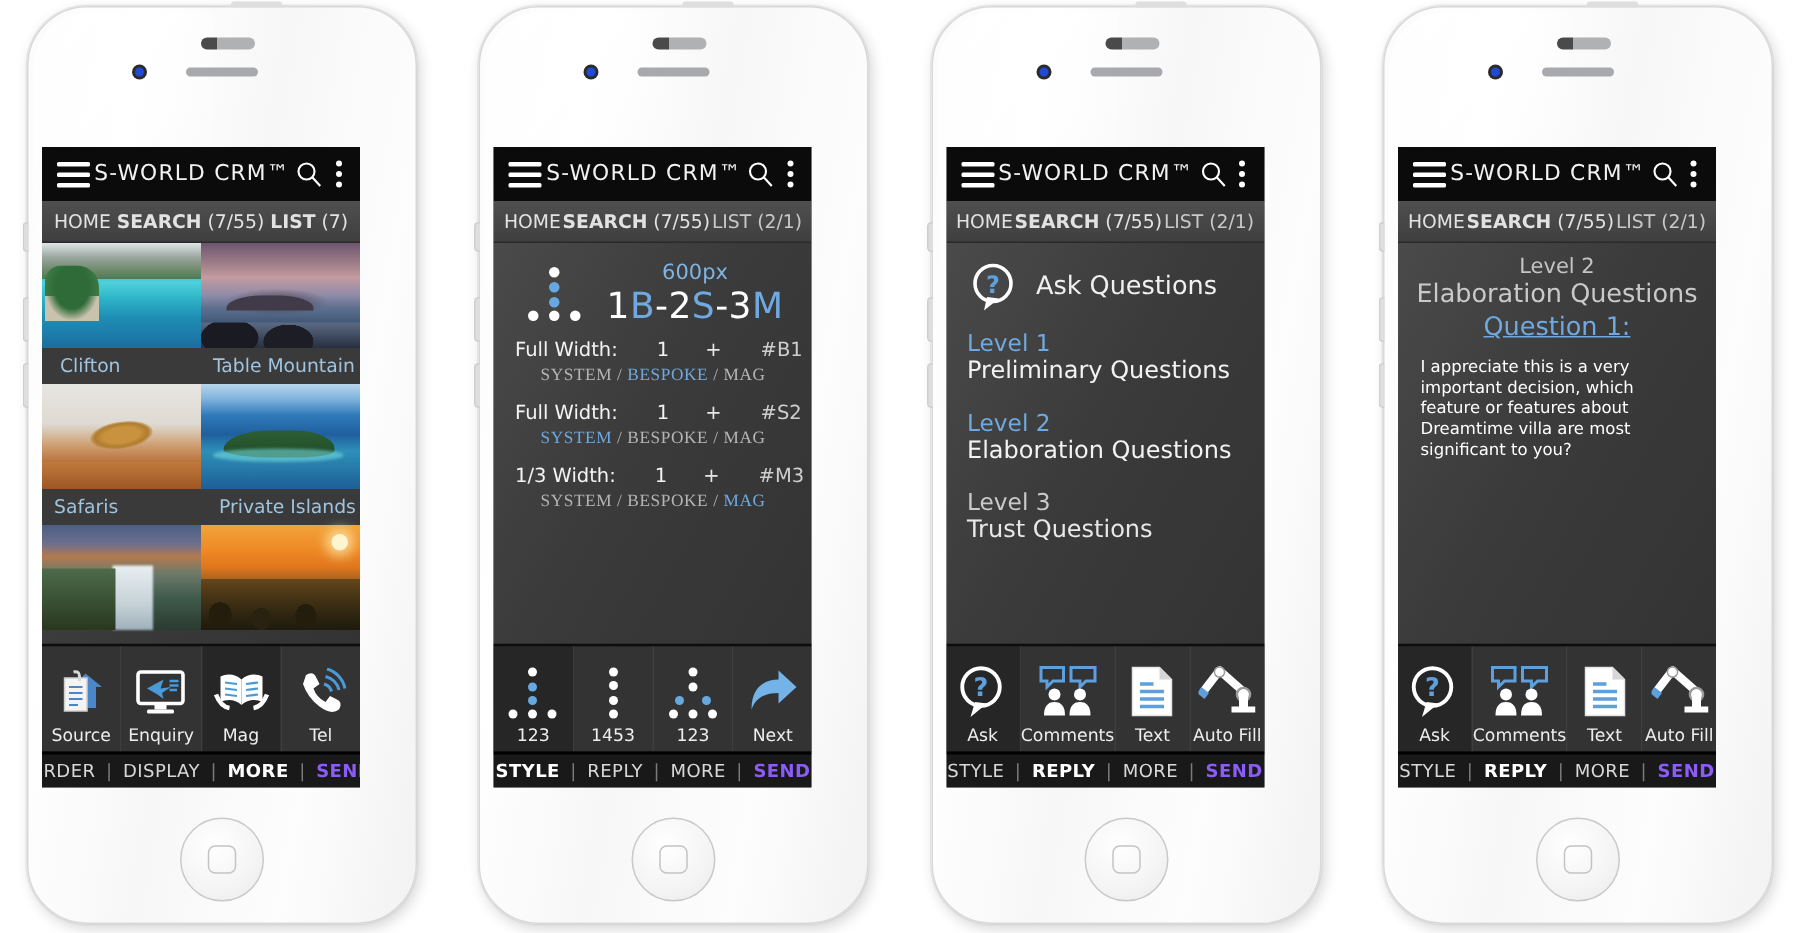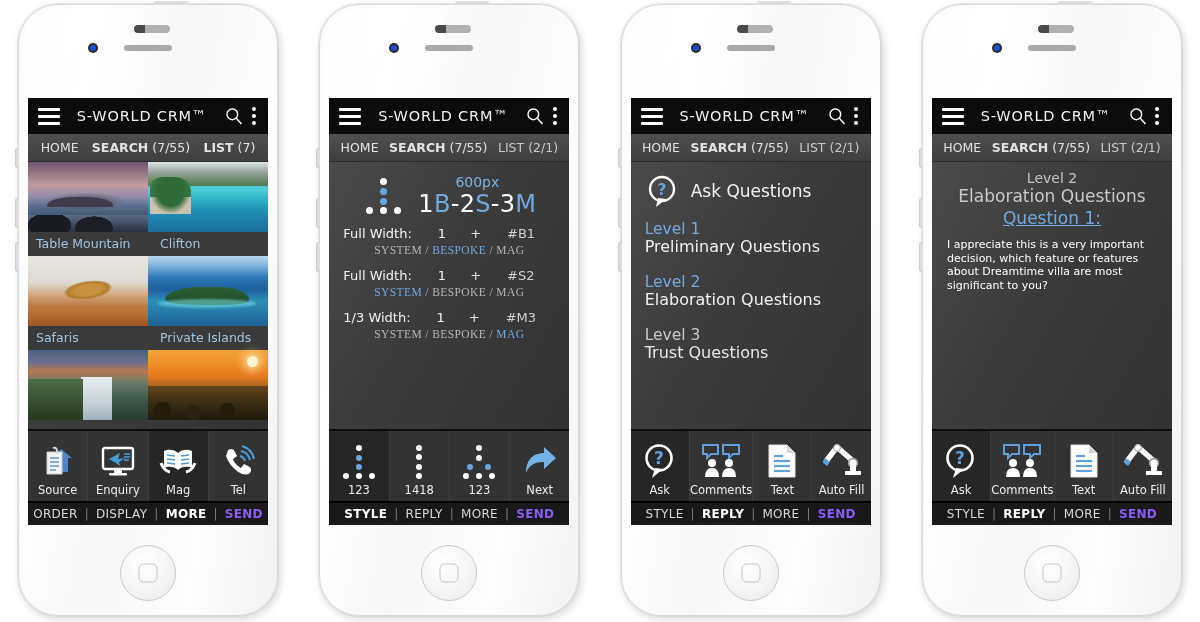--- a/index.html
+++ b/index.html
@@ -113,21 +113,21 @@
     transform: translate(-50%,-50%);
     width: 19px; height: 19px;
     border: 1.6px solid #c4c4c4;
     border-radius: 5px;
   }
 
   
   .screen {
     position: absolute;
     left: 24px; top: 98px;
-    width: 240px; height: 427px;
+    width: 212px; height: 427px;
     background: #3a3a3a;
     overflow: hidden;
     display: flex;
     flex-direction: column;
   }
 
   
   .appbar {
     height: 36px;
     background: #0b0b0b;
@@ -414,27 +414,27 @@
 
       <div class="navtabs">
         <div class="navtab"><span>HOME</span></div>
         <div class="navtab"><span class="b">SEARCH</span> <span>(7/55)</span></div>
         <div class="navtab"><span class="b">LIST</span> <span>(7)</span></div>
       </div>
 
       <div class="body">
         <div class="gallery">
           <div class="grow">
+            <div class="gcell right">
+              <div class="gthumb sc-clifton"></div>
+              <div class="gcap">Clifton</div>
+            </div>
             <div class="gcell">
               <div class="gthumb sc-table"></div>
               <div class="gcap">Table Mountain</div>
-            </div>
-            <div class="gcell right">
-              <div class="gthumb sc-clifton"></div>
-              <div class="gcap">Clifton</div>
             </div>
           </div>
           <div class="grow">
             <div class="gcell">
               <div class="gthumb sc-cheetah"></div>
               <div class="gcap">Safaris</div>
             </div>
             <div class="gcell right">
               <div class="gthumb sc-island"></div>
               <div class="gcap">Private Islands</div>
@@ -651,21 +651,21 @@
         </div>
         <div class="tool">
           <div class="glyph">
             <div class="tdot">
               <i style="left:17px; top:4px;"></i>
                 <i style="left:17px; top:13px;"></i>
               <i style="left:17px; top:23px;"></i>
                 <i style="left:17px; top:32px;"></i>
             </div>
           </div>
-          <div class="cap">1418</div>
+          <div class="cap">1453</div>
         </div>
         <div class="tool">
           <div class="glyph">
             <div class="tdot">
               <i style="left:17px; top:4px;"></i>
               <i style="left:17px; top:14px;"></i>
               <i class="b" style="left:8px; top:23px;"></i>
                 <i class="b" style="left:26px; top:23px;"></i>
               <i style="left:4px; top:32px;"></i>
                 <i style="left:17px; top:32px;"></i>

